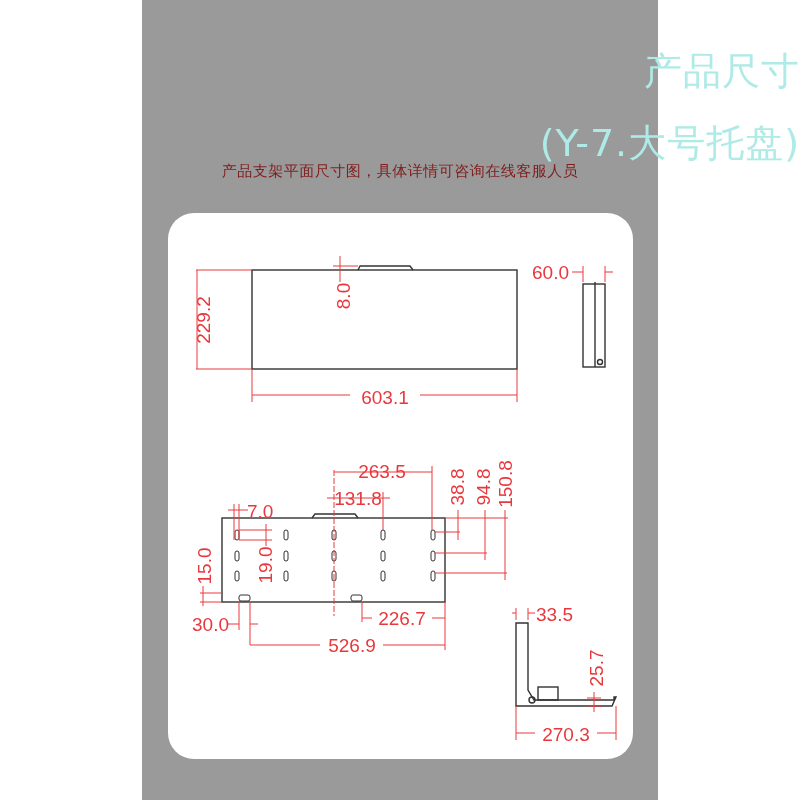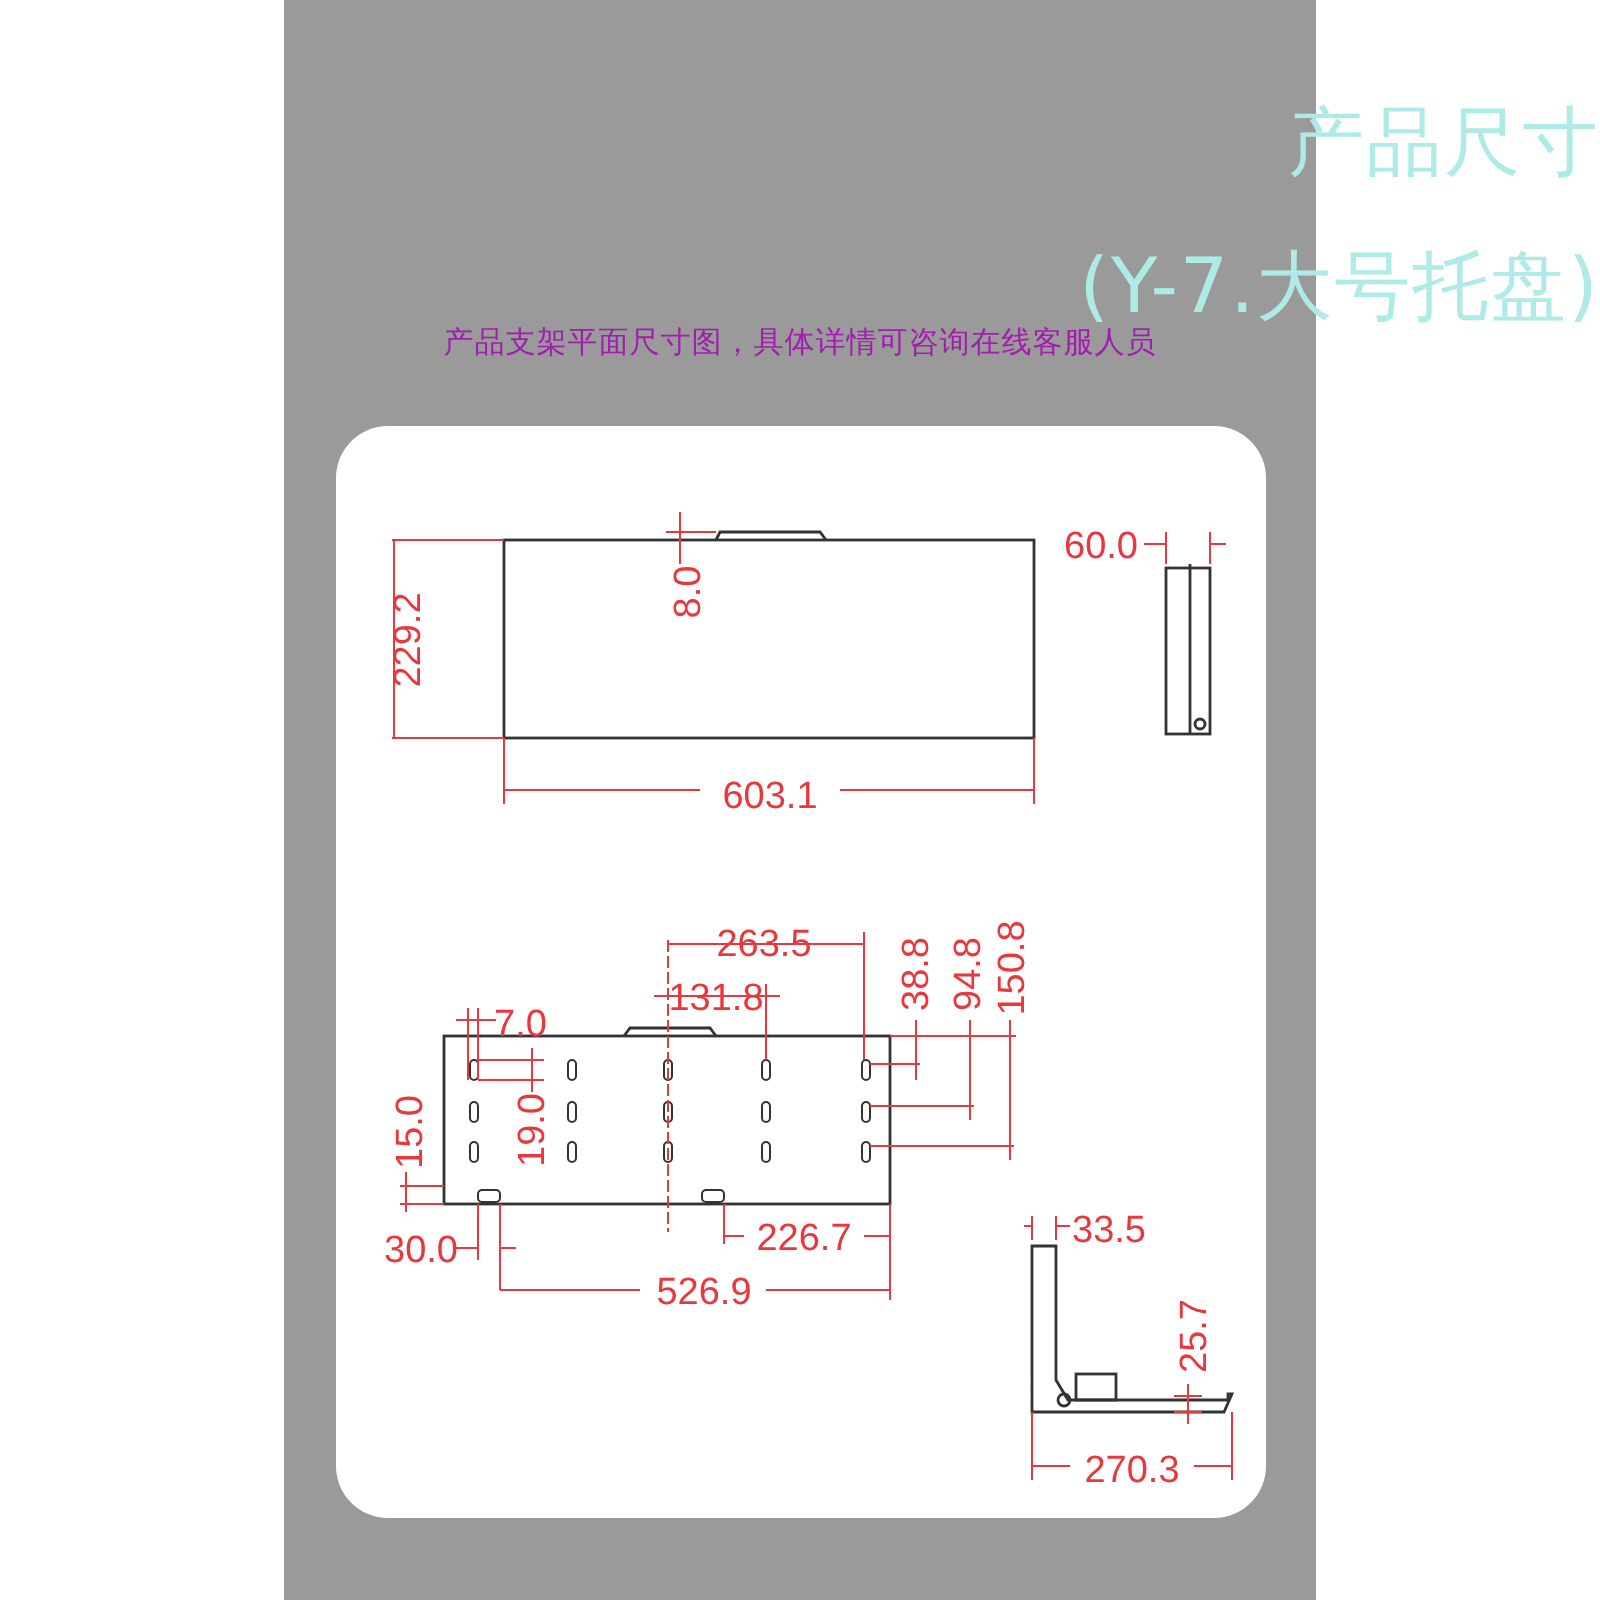--- a/index.html
+++ b/index.html
@@ -1,21 +1,21 @@
 <!DOCTYPE html>
 <html><head>
 <meta charset="utf-8">
 <style>
   html, body { margin:0; padding:0; }
   body { width:800px; height:800px; background:#ffffff; position:relative; overflow:hidden; font-family:"DejaVu Sans", sans-serif; }
   .panel { position:absolute; left:142px; top:0; width:516px; height:800px; background:#9a9a9a; }
   .title { position:absolute; left:0; width:800px; text-align:right; color:#aeeae6; font-size:38px; letter-spacing:1px; line-height:1; }
   .title1 { top:52px; }
   .title2 { top:96px;margin-top:28px; }
-  .subtitle { position:absolute; top:162px; left:0; width:800px; text-align:center; color:#a21caf; font-size:15px; letter-spacing:0.5px;font-family:Liberation Serif, serif; }
+  .subtitle { position:absolute; top:162px; left:0; width:800px; text-align:center; color:#7f1d1d; font-size:15px; letter-spacing:0.5px;font-family:Liberation Serif, serif; }
   .card { position:absolute; left:168px; top:213px; width:465px; height:546px; background:#ffffff; border-radius:26px; }
   svg.drawing { position:absolute; left:0; top:0; width:800px; height:800px; }
   .dim { fill:#e8383d; font-family:"Liberation Sans", sans-serif; font-size:19px; }
   .red { stroke:#e8383d; stroke-width:1; fill:none; }
   .blk { stroke:#333333; stroke-width:1.4; fill:none; }
   .slot { stroke:#333333; stroke-width:1; fill:#ffffff; }
 </style>
 </head>
 <body>
 

